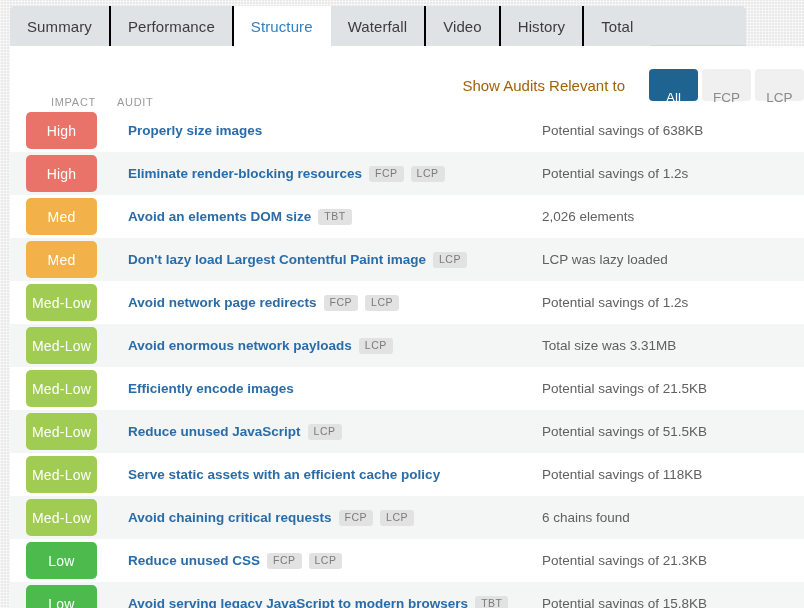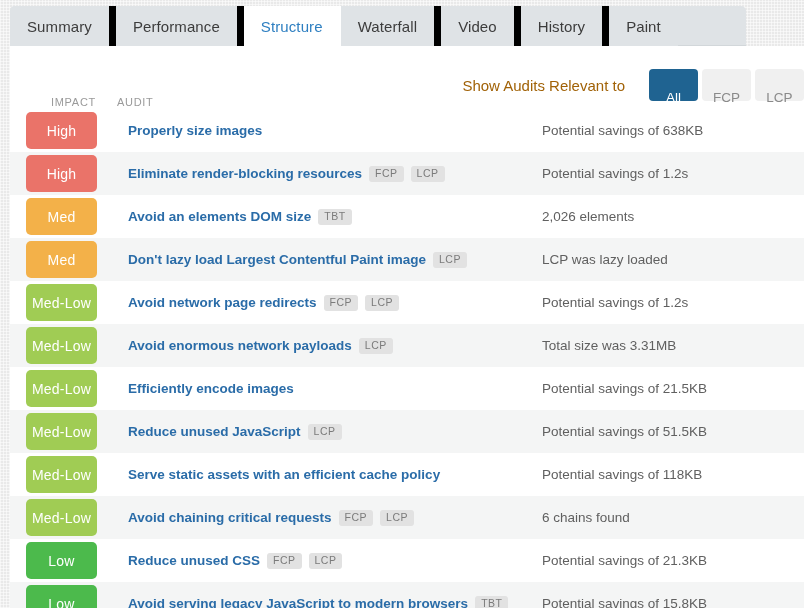--- a/index.html
+++ b/index.html
@@ -39,21 +39,21 @@
     box-shadow: 0 -1px 0 #d2d7da inset;
   }
   .tab {
     display: flex;
     align-items: center;
     justify-content: center;
     padding: 0 17px;
     font-size: 15px;
     color: #3c3c3c;
     background: #dfe3e6;
-    border-right: 7px solid #000000;
+    border-right: 2px solid #000000;
     cursor: pointer;
     white-space: nowrap;
     letter-spacing: .1px;
   }
   .tab:first-child { border-top-left-radius: 5px; }
   .tab:last-child { border-right: none; border-top-right-radius: 5px; }
   .tab.active {
     background: #ffffff;
     color: #2e7fc1;
     border-right: 1px solid #ffffff;
@@ -203,21 +203,21 @@
 
 <div id="app">
 
   <div class="tabstrip" id="tabstrip">
       <div class="tab">Summary</div>
       <div class="tab">Performance</div>
       <div class="tab active">Structure</div>
       <div class="tab">Waterfall</div>
       <div class="tab">Video</div>
       <div class="tab">History</div>
-      <div class="tab">Paint</div>
+      <div class="tab">Total</div>
     </div>
 
   <div class="panel">
 
     <div class="filterbar">
       <span class="flabel">Show Audits Relevant to</span>
       <div class="seg" id="segroup">
           <div class="seg-btn selected">All</div>
           <div class="seg-btn">FCP</div>
           <div class="seg-btn">LCP</div>

